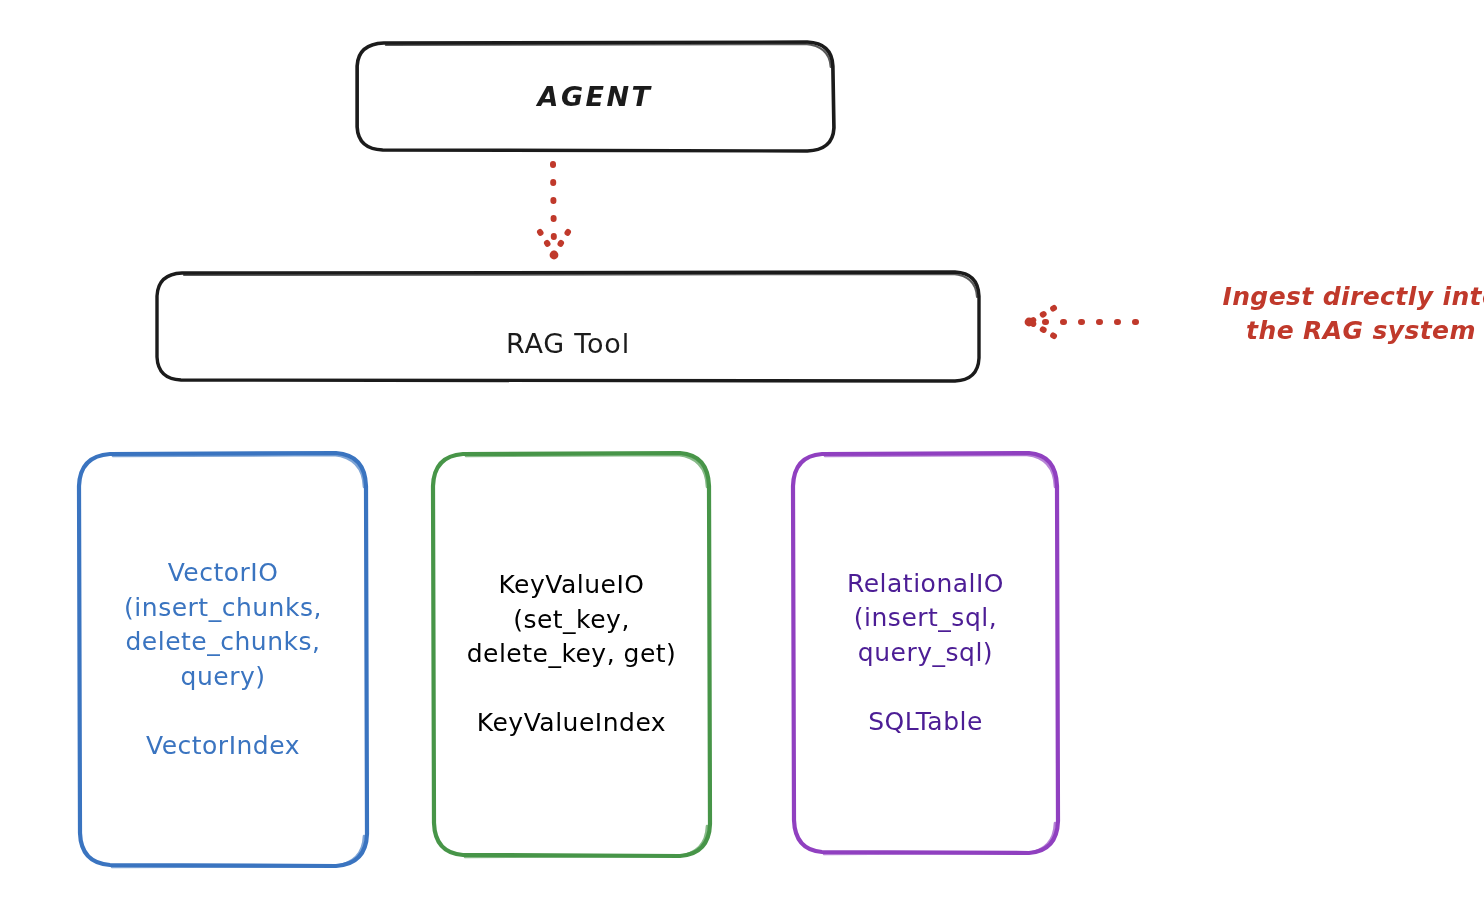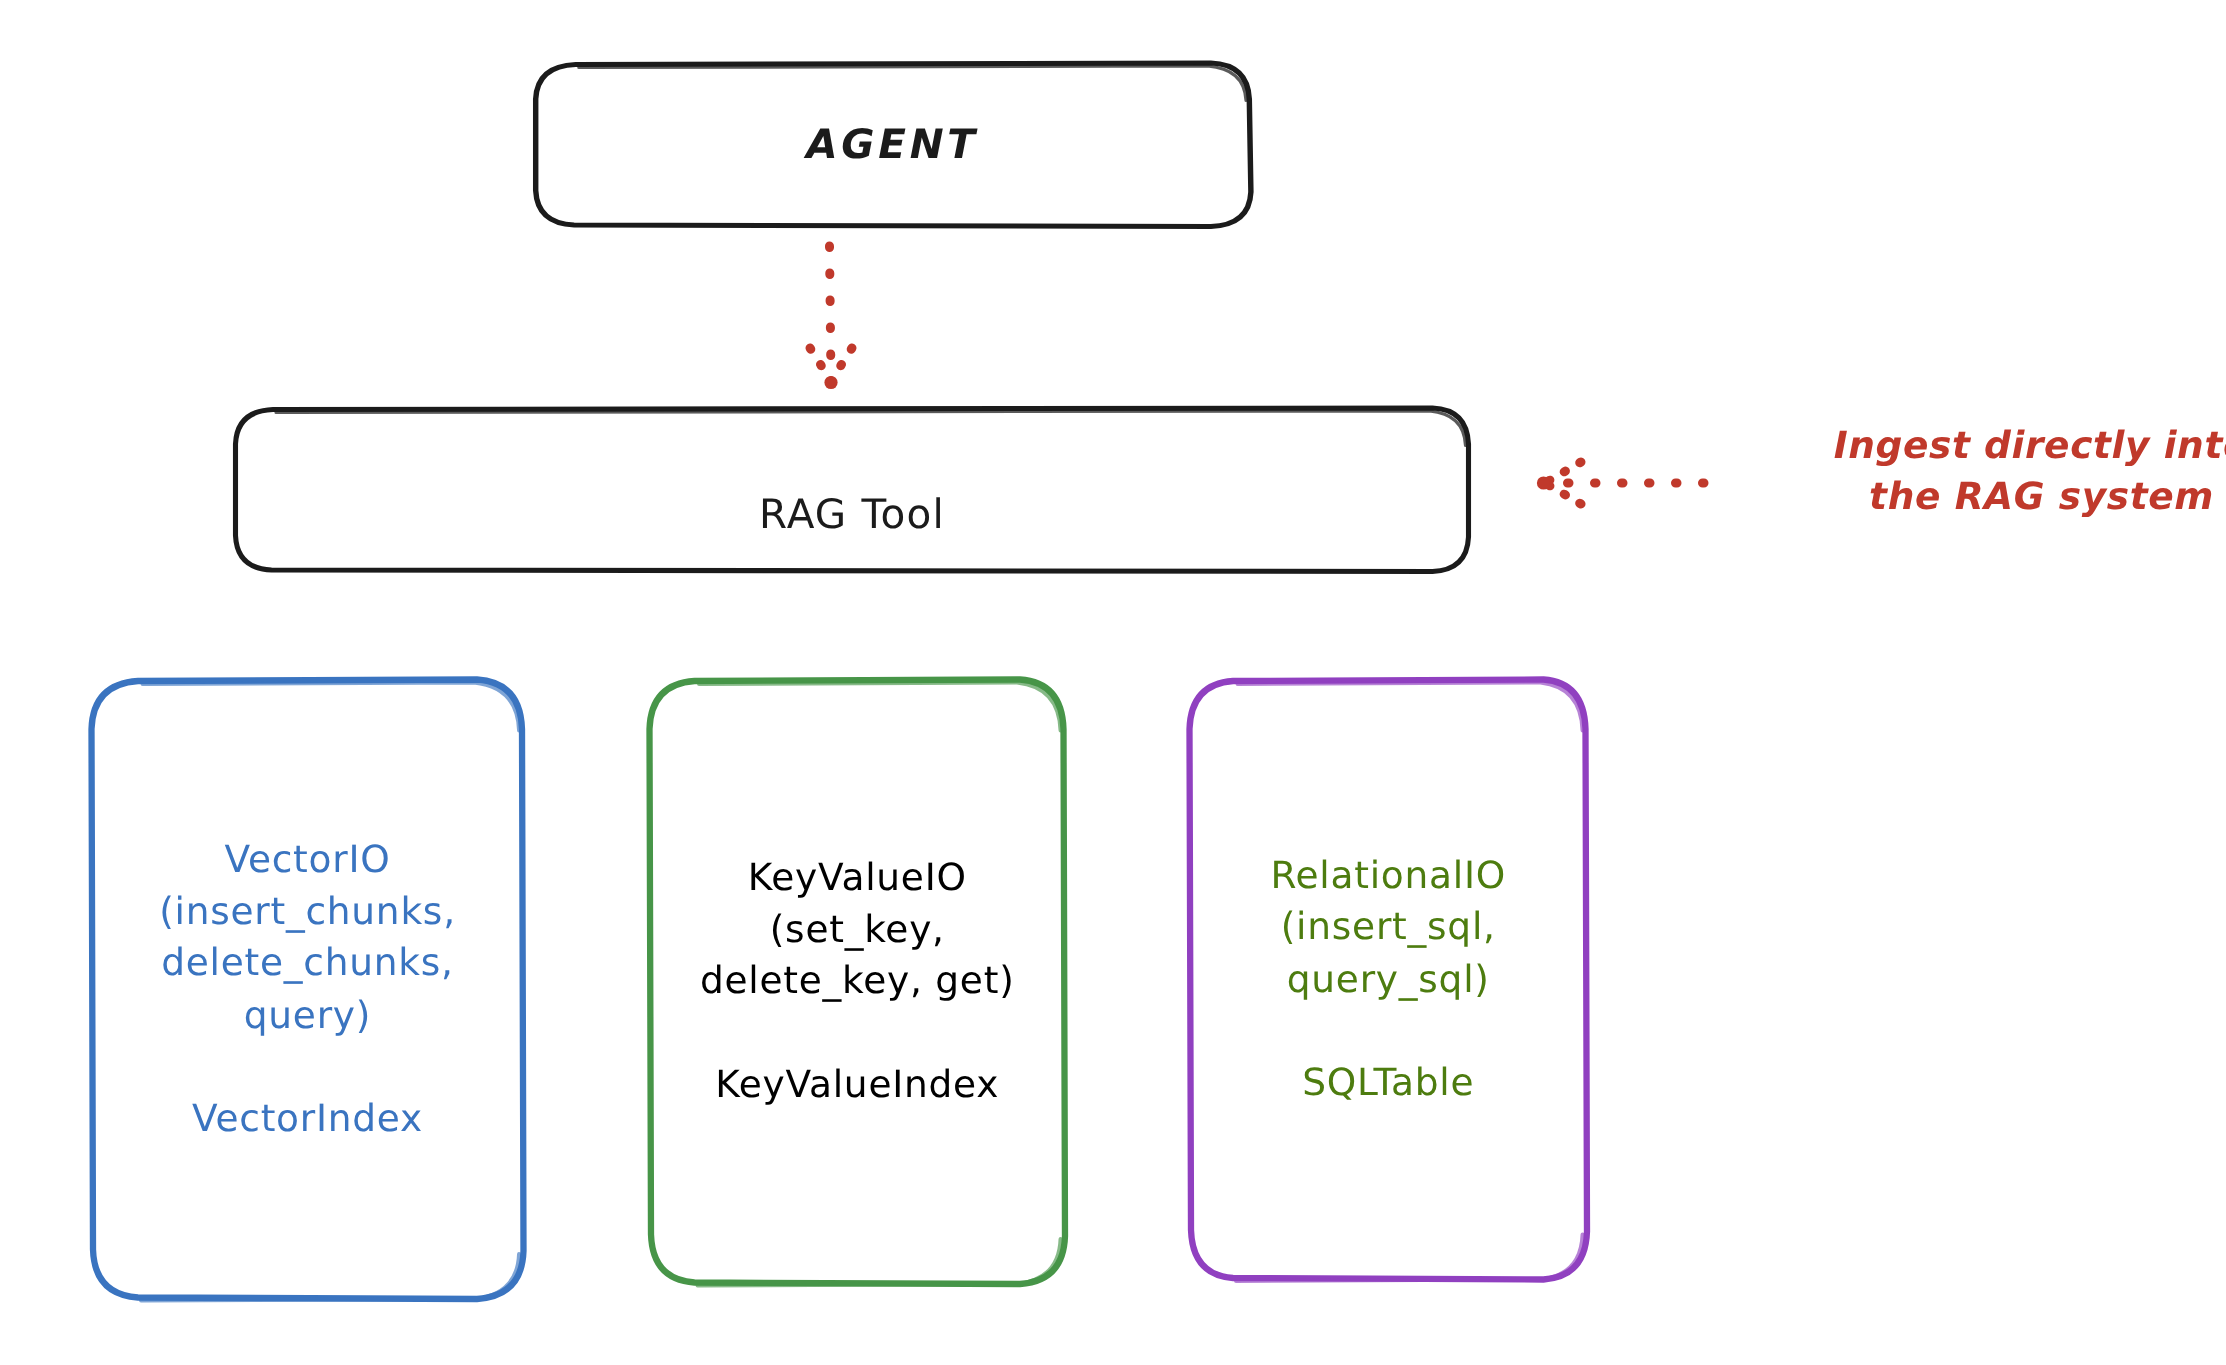--- a/index.html
+++ b/index.html
@@ -59,33 +59,33 @@
   #ragtool-node .node-label {
     font-family: "DejaVu Sans", sans-serif;
     font-size: 27px;
     font-weight: 400;
     color: #1b1b1b;
     letter-spacing: 0.8px;
     margin-top: 35px;
   }
 
   
-  #vector-node  { left: 58px;  top: 450px; width: 294px; height: 419px; }
+  #vector-node  { left: 76px;  top: 450px; width: 294px; height: 419px; }
   #keyvalue-node{ left: 430px; top: 450px; width: 283px; height: 409px; }
   #relational-node { left: 790px; top: 450px; width: 271px; height: 406px; }
 
   .provider .node-label {
     font-family: "DejaVu Sans", sans-serif;
     font-size: 25px;
     font-weight: 400;
     line-height: 1.38;
   }
   #vector-node .node-label     { color: #3a74c0; }
   #keyvalue-node .node-label   { color: #000000; }
-  #relational-node .node-label { color: #4d7c0f; }
+  #relational-node .node-label { color: #4c1d95; }
 
   
   .sketch-border {
     position: absolute;
     left: 0; top: 0;
     width: 100%;
     height: 100%;
     pointer-events: none;
     overflow: visible;
   }

